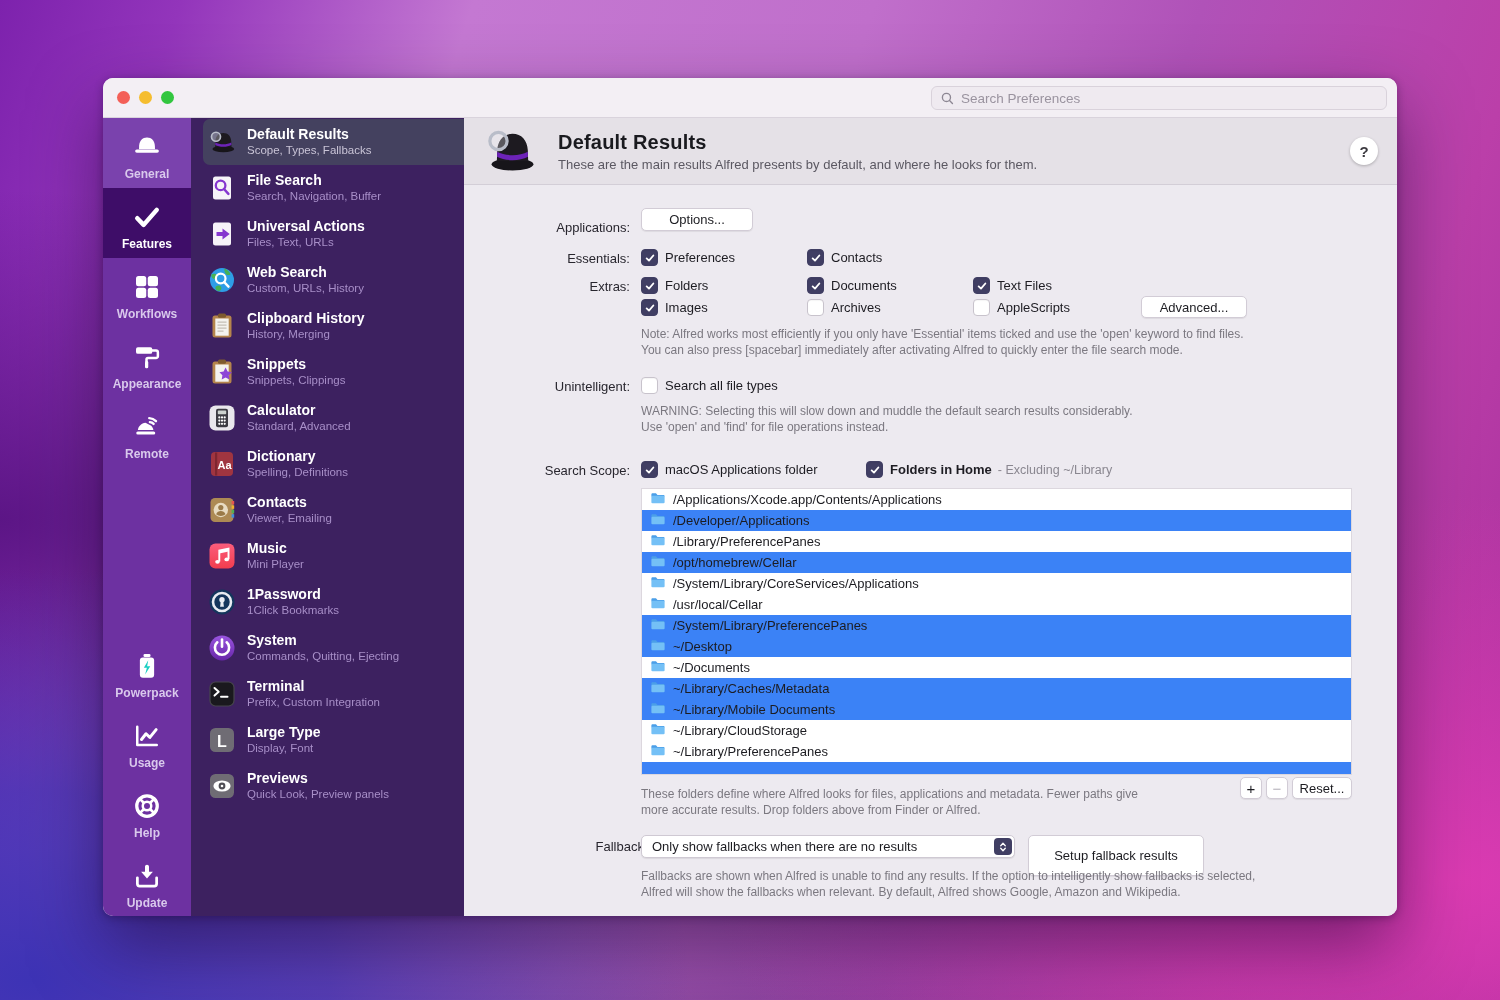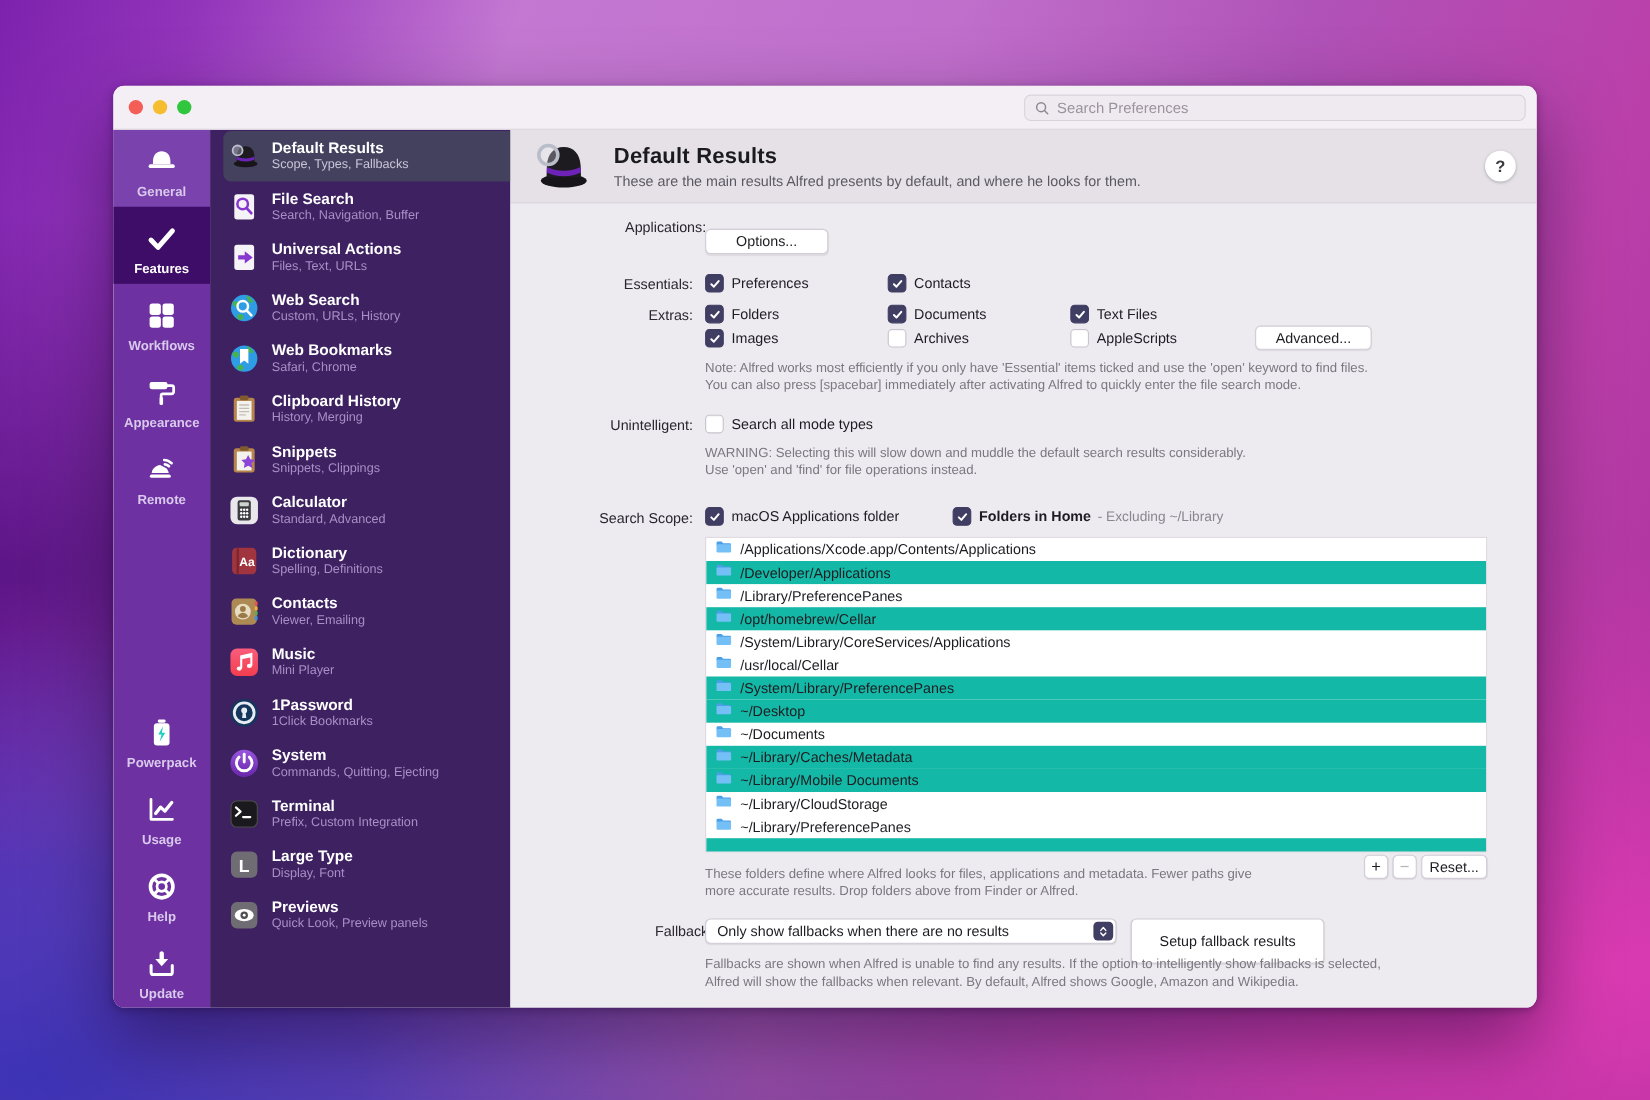--- a/index.html
+++ b/index.html
@@ -66,21 +66,21 @@
   .cb .box{width:17px;height:17px;border-radius:4px;background:#fff;border:1px solid #c8c3cc;box-sizing:border-box;
     display:flex;align-items:center;justify-content:center;box-shadow:inset 0 1px 1px rgba(0,0,0,.04);}
   .cb.on .box{background:#403e63;border-color:#403e63;}
   .cb .box svg{width:12px;height:12px;}
   .cb .cbl{margin-left:7px;font-size:13px;color:#1d1c22;}
   .cb .cbl.bold{font-weight:600;}
   .cb .sfx{margin-left:6px;font-size:12.5px;color:#8a8790;}
   
   .folderlist{position:absolute;left:177px;top:303px;width:711px;height:287px;background:#fff;border:1px solid #dcd7de;box-sizing:border-box;overflow:hidden;}
   .frow{height:21px;display:flex;align-items:center;padding-left:8px;box-sizing:border-box;}
-  .frow.alt{background:#14b8a6;}
+  .frow.alt{background:#3b82f6;}
   .frow svg{width:16px;height:14px;margin-right:7px;flex:0 0 16px;}
   .frow .fpath{font-size:13px;color:#1c1c21;white-space:nowrap;}
   
   .dropdown{position:absolute;left:177px;top:650px;width:374px;height:23px;background:#fff;border:1px solid #cfc9d3;border-radius:5px;
     box-shadow:0 1px 1px rgba(0,0,0,.08);box-sizing:border-box;display:flex;align-items:center;padding-left:10px;cursor:default;}
   .dd-val{font-size:13px;color:#1c1c21;}
   .dd-step{position:absolute;right:2px;top:2px;width:18px;height:17px;background:#403e63;border-radius:4px;display:flex;align-items:center;justify-content:center;}
   .dd-step svg{width:12px;height:12px;}
 </style>
 </head>
@@ -247,35 +247,20 @@
                 <path d="M4.6 9.6c1.8-1.2 4.6-1 5.6.8s-.8 3.8-2.7 3.8-3.9-3.2-2.9-4.6z" fill="#46b254"></path>
                 <path d="M17.6 3.6c2.6 1 4.8 3 5.9 5.6-1.5 1.6-4.2 1-5.2-1-.9-1.8-1.4-3.4-.7-4.6z" fill="#46b254"></path>
                 <path d="M9 21.4c2-1.5 4.9-1 5.4 1s-1.5 4-3.5 3.4-3.4-3-1.9-4.4z" fill="#46b254"></path>
                 <circle cx="13.7" cy="13.5" r="4.8" fill="none" stroke="#fff" stroke-width="2.2"></circle>
                 <path d="M17.2 17.2l4.3 4.5" stroke="#fff" stroke-width="2.4" stroke-linecap="round"></path>
               </svg>
             </span>
        <span class="f-txt">
          <span class="f-title">Web Search</span>
          <span class="f-sub">Custom, URLs, History</span>
-       </span>
-     </div>
-          <div class="f-item ">
-       <span class="fic">
-              <svg viewBox="0 0 30 30">
-                <circle cx="15" cy="15" r="12" fill="#2e9de6"></circle>
-                <path d="M4.6 9.6c1.8-1.2 4.6-1 5.6.8s-.8 3.8-2.7 3.8-3.9-3.2-2.9-4.6z" fill="#46b254"></path>
-                <path d="M18 3.8c2.5 1 4.5 2.9 5.6 5.3-1.4 1.5-4 1-5-1-.8-1.7-1.3-3.2-.6-4.3z" fill="#46b254"></path>
-                <path d="M9 21.4c2-1.5 4.9-1 5.4 1s-1.5 4-3.5 3.4-3.4-3-1.9-4.4z" fill="#46b254"></path>
-                <path d="M11.2 6.2h7.6v13.4l-3.8-2.8-3.8 2.8z" fill="#fff"></path>
-              </svg>
-            </span>
-       <span class="f-txt">
-         <span class="f-title">Web Bookmarks</span>
-         <span class="f-sub">Safari, Chrome</span>
        </span>
      </div>
           <div class="f-item ">
        <span class="fic">
               <svg viewBox="0 0 30 30">
                 <rect x="5.5" y="4.5" width="19" height="22" rx="2.5" fill="#b5854c"></rect>
                 <rect x="8.3" y="7.5" width="13.4" height="17.2" fill="#f4f2ee"></rect>
                 <rect x="11" y="2.6" width="8" height="4.2" rx="1.5" fill="#7e5a2e"></rect>
                 <g stroke="#c3beb5" stroke-width="1.2">
                   <path d="M10.5 11.2h9M10.5 14.2h9M10.5 17.2h9M10.5 20.2h6"></path>
@@ -462,21 +447,21 @@
               </svg></span>
           <span class="mh-txt">
             <div class="mh-title">Default Results</div>
             <div class="mh-desc">These are the main results Alfred presents by default, and where he looks for them.</div>
           </span>
           <span class="help-btn">?</span>
         </header>
 
         <div class="body">
 
-          <div class="rowlabel" style="top:14px;margin-left:12px;">Applications:</div>
+          <div class="rowlabel" style="top:35px;">Applications:</div>
           <div class="btn" style="left:177px;top:23px;width:112px;height:23px;">Options...</div>
 
           <div class="rowlabel" style="top:66px;">Essentials:</div>
           <div class="cbrow" id="essentials-row" style="top:64px;">
               <label class="cb on" style="left:0px">
          <span class="box">
                   <svg viewBox="0 0 20 20" fill="none" stroke="#fff" stroke-width="3" stroke-linecap="round" stroke-linejoin="round">
                     <path d="M4.4 10.6l3.9 3.8L15.6 5.8"></path>
                   </svg>
                 </span>
@@ -548,21 +533,21 @@
           <div class="btn" style="left:677px;top:111px;width:106px;height:22px;">Advanced...</div>
           <div class="note" style="top:141px;">
             <div>Note: Alfred works most efficiently if you only have 'Essential' items ticked and use the 'open' keyword to find files.</div>
             <div>You can also press [spacebar] immediately after activating Alfred to quickly enter the file search mode.</div>
           </div>
 
           <div class="rowlabel" style="top:194px;">Unintelligent:</div>
           <div class="cbrow" id="unintelligent-row" style="top:192px;">
               <label class="cb " style="left:0px">
          <span class="box"></span>
-         <span class="cbl ">Search all mode types</span>
+         <span class="cbl ">Search all file types</span>
 
        </label>
             </div>
           <div class="note" style="top:218px;">
             <div>WARNING: Selecting this will slow down and muddle the default search results considerably.</div>
             <div>Use 'open' and 'find' for file operations instead.</div>
           </div>
 
           <div class="rowlabel" style="top:278px;">Search Scope:</div>
           <div class="cbrow" id="scope-row" style="top:276px;">

